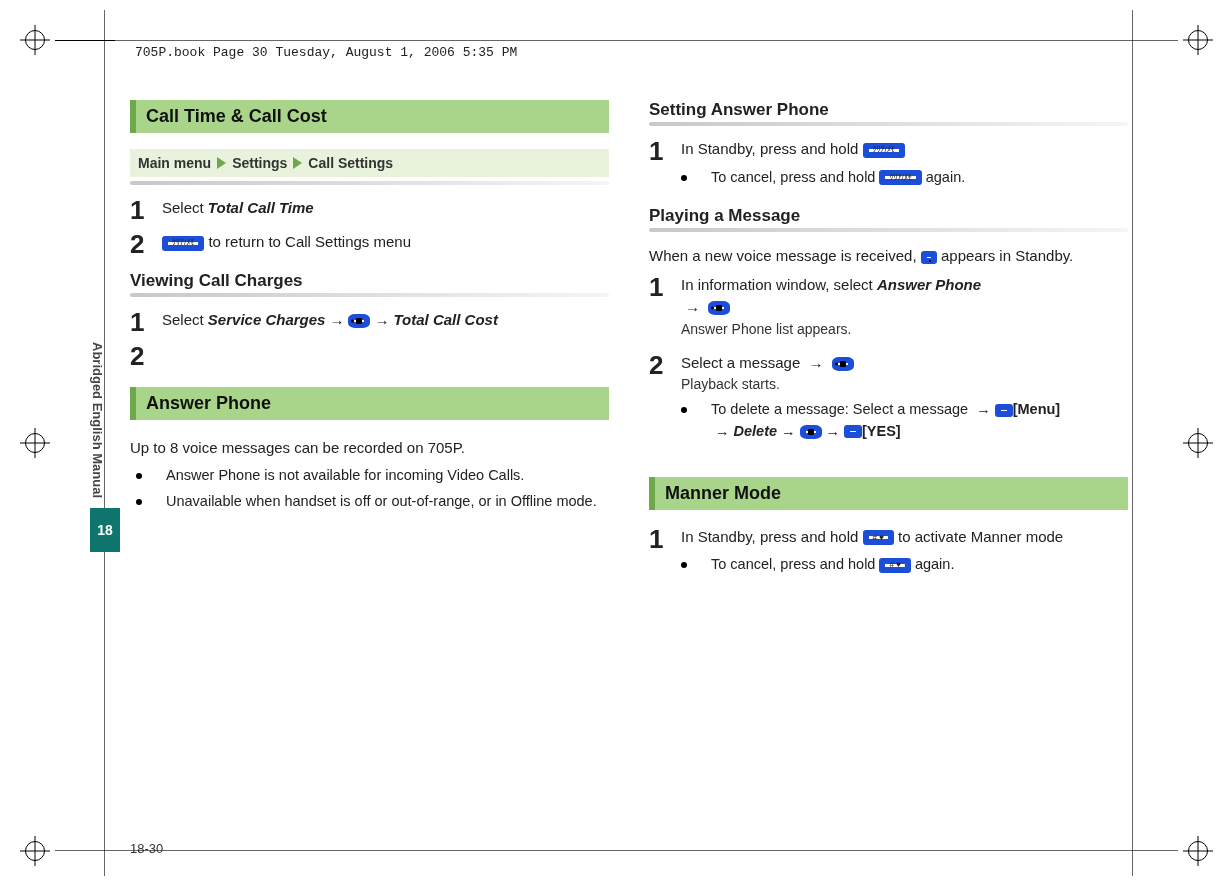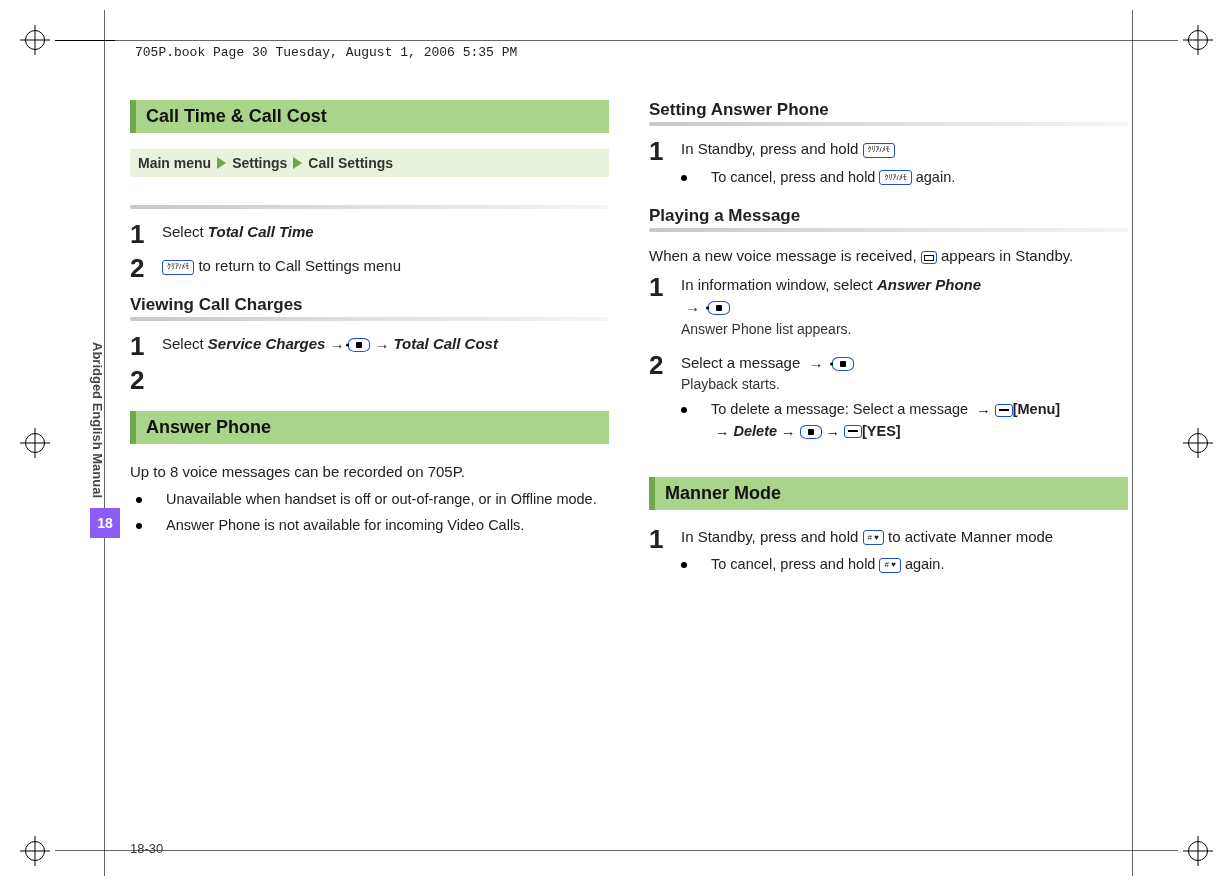--- a/index.html
+++ b/index.html
@@ -47,22 +47,22 @@
     width: 28px;
   }
   .sidebar .rotlabel {
     writing-mode: vertical-rl;
     font-size: 13px;
     font-weight: bold;
     color: #444;
   }
   .sidebar .chbox {
     margin-top: 10px;
-    width: 30px; height: 30px;
-    background: #8b5cf6; color: #fff;
+    width: 30px; height: 44px;
+    background: #0f766e; color: #fff;
     font-size: 14px; font-weight: bold;
     display: flex; align-items: center; justify-content: center;
   }
   .cols { display: flex; gap: 40px; }
   .col { flex: 1 1 0; min-width: 0; }
   .section-banner {
     background: #a8d589;
     border-left: 6px solid #6fa84a;
     padding: 6px 10px;
     font-size: 18px;
@@ -70,21 +70,21 @@
     color: #111;
     margin-bottom: 16px;
   }
   .breadcrumb {
     background: #e9f2dd;
     padding: 6px 8px;
     font-size: 14px;
     font-weight: bold;
     color: #333;
     display: flex; align-items: center; gap: 6px;
-    margin-bottom: 28px;
+    margin-bottom: 4px;
   }
   .bc-arrow {
     display:inline-block; width:0; height:0;
     border-top:6px solid transparent;
     border-bottom:6px solid transparent;
     border-left:9px solid #6fa84a;
   }
   h3.subhead {
     font-size: 17px;
     font-weight: bold;
@@ -110,21 +110,21 @@
     font-family: "Trebuchet MS", sans-serif;
     line-height: 1;
     min-width: 22px;
   }
   .step .body { flex:1; }
   .bold-ital { font-weight: bold; font-style: italic; }
   .keycap {
     display: inline-flex;
     align-items: center;
     justify-content: center;
-    border: 1px solid #1d4ed8;
+    border: 6px solid #1d4ed8;
     border-radius: 3px;
     padding: 0 4px;
     height: 15px;
     font-size: 8px;
     line-height: 1;
     vertical-align: middle;
     background:#fff;
   }
   .keycap.center {
     width: 22px; height: 14px;
@@ -232,25 +232,25 @@
       </div>
       <div class="step">
         <div class="num">2</div>
       </div>
 
       <div class="section-banner" style="margin-top:18px;">Answer Phone</div>
 
       <div class="para">Up to 8 voice messages can be recorded on 705P.</div>
       <div class="bullet">
         <div class="dot"></div>
-        <div>Unavailable when handset is off or out-of-range, or in Offline mode.</div>
+        <div>Answer Phone is not available for incoming Video Calls.</div>
       </div>
       <div class="bullet">
         <div class="dot"></div>
-        <div>Answer Phone is not available for incoming Video Calls.</div>
+        <div>Unavailable when handset is off or out-of-range, or in Offline mode.</div>
       </div>
     </div>
 
     <div class="col">
       <h3 class="subhead">Setting Answer Phone</h3>
       <div class="rule"></div>
 
       <div class="step">
         <div class="num">1</div>
         <div class="body">

